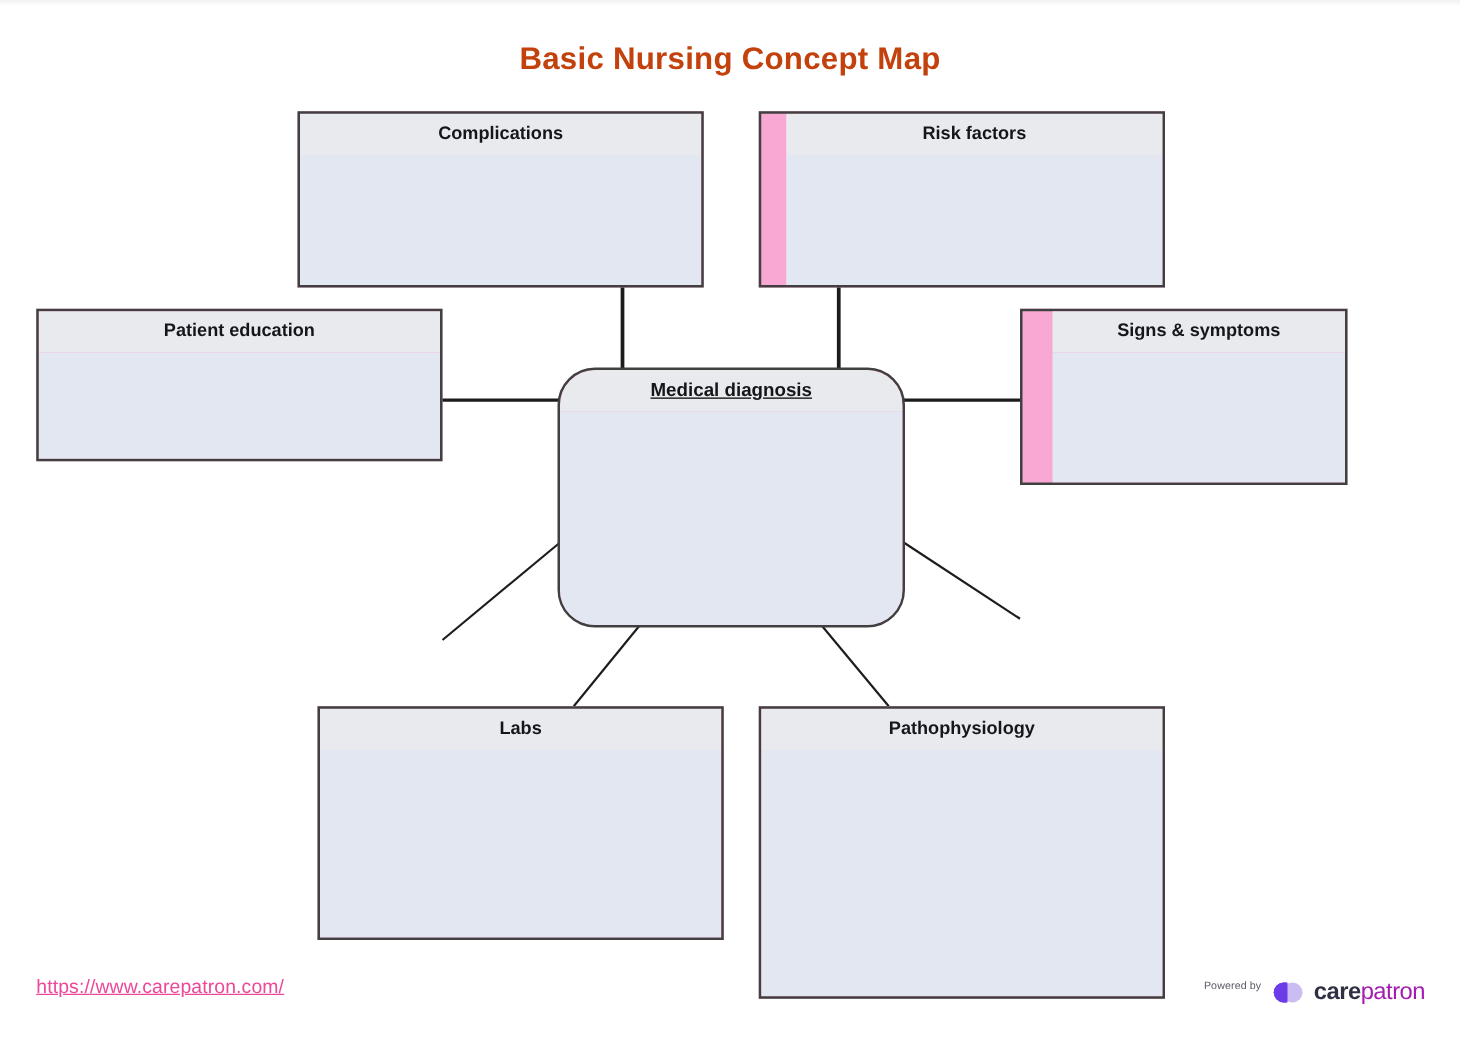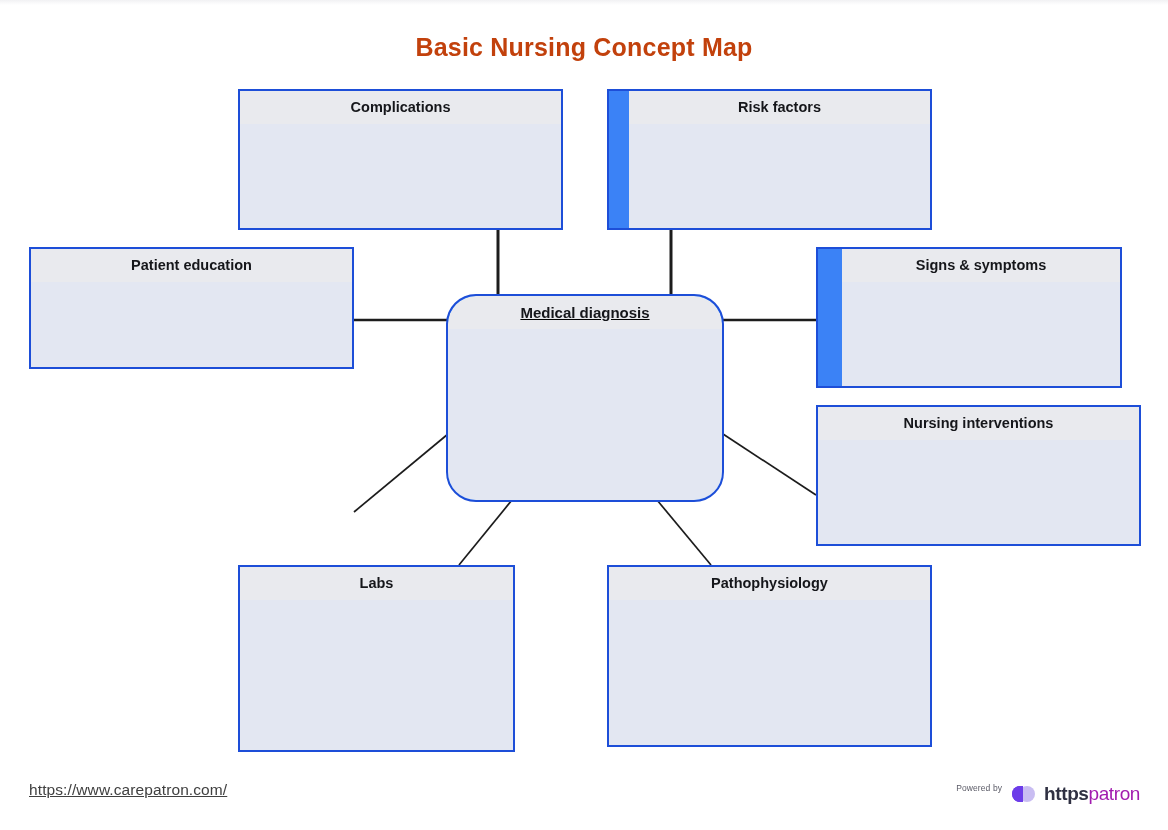--- a/index.html
+++ b/index.html
@@ -46,22 +46,22 @@
     left: 0;
     top: 0;
     width: 1168px;
     height: 830px;
     pointer-events: none;
   }
   
   .node {
     position: absolute;
     box-sizing: border-box;
-    border: 2px solid #1d4ed8;
-    background: #3b82f6;
+    border: 2px solid #404040;
+    background: #f9a8d4;
     overflow: hidden;
   }
   .node .node-header {
     height: 33px;
     line-height: 33px;
     background: #e9eaee;
     text-align: center;
     font-size: 14.5px;
     font-weight: bold;
     color: #15161a;
@@ -80,21 +80,21 @@
     background: #e9eaee;
     border-radius: 28px 28px 0 0;
     font-size: 15px;
   }
   
   #footer-url {
     position: absolute;
     left: 29px;
     top: 781px;
     font-size: 15.5px;
-    color: #404040;
+    color: #ec4899;
     text-decoration: underline;
     letter-spacing: 0.1px;
   }
   #brand {
     position: absolute;
     right: 28px;
     top: 783px;
     display: flex;
     align-items: flex-start;
     gap: 7px;
@@ -162,51 +162,47 @@
   <div class="node" id="node-risk-factors" style="left:607px; top:89px; width:325px; height:141px;padding-left:20px;">
     <div class="node-header">Risk factors</div>
     <div class="node-body"></div>
   </div>
 
   <div class="node" id="node-patient-education" style="left:29px; top:247px; width:325px; height:122px;">
     <div class="node-header">Patient education</div>
     <div class="node-body"></div>
   </div>
 
-  <div class="node" id="node-signs-symptoms" style="left:816px; top:247px; width:306px; height:141px;padding-left:24px;">
+  <div class="node" id="node-signs-symptoms" style="left:816px; top:247px; width:262px; height:141px;padding-left:24px;">
     <div class="node-header">Signs &amp; symptoms</div>
     <div class="node-body"></div>
   </div>
 
 
-  <div class="node" id="node-nursing-interventions" style="left:816px; top:405px; width:325px; height:141px;">
-    <div class="node-header">Nursing interventions</div>
-    <div class="node-body"></div>
-  </div>
-
-  <div class="node" id="node-labs" style="left:238px; top:565px; width:277px; height:187px;">
+
+  <div class="node" id="node-labs" style="left:254px; top:565px; width:325px; height:187px;">
     <div class="node-header">Labs</div>
     <div class="node-body"></div>
   </div>
 
-  <div class="node" id="node-pathophysiology" style="left:607px; top:565px; width:325px; height:182px;">
+  <div class="node" id="node-pathophysiology" style="left:607px; top:565px; width:325px; height:234px;">
     <div class="node-header">Pathophysiology</div>
     <div class="node-body"></div>
   </div>
 
   <div class="node" id="node-center" style="left:446px; top:294px; width:278px; height:208px;">
     <div class="node-header">Medical diagnosis</div>
     <div class="node-body"></div>
   </div>
 
   <a id="footer-url" href="#">https://www.carepatron.com/</a>
 
   <div id="brand">
     <span class="powered">Powered by</span>
     <svg class="logo-mark" viewBox="0 0 56 44" xmlns="http://www.w3.org/2000/svg">
       <circle cx="36" cy="22" r="16" fill="#c9bdf2"></circle>
       <path d="M22 6 h4 a0 0 0 0 1 0 0 v32 h-4 a16 16 0 0 1 0 -32 z" fill="#6c3ce9"></path>
       <path d="M6 22 a16 16 0 0 1 16 -16 h6 v32 h-6 a16 16 0 0 1 -16 -16 z" fill="#6c3ce9"></path>
     </svg>
-    <span class="wordmark"><span class="wm-bold">https</span><span class="wm-light">patron</span></span>
+    <span class="wordmark"><span class="wm-bold">care</span><span class="wm-light">patron</span></span>
   </div>
 
 </div>
 
 </body></html>

